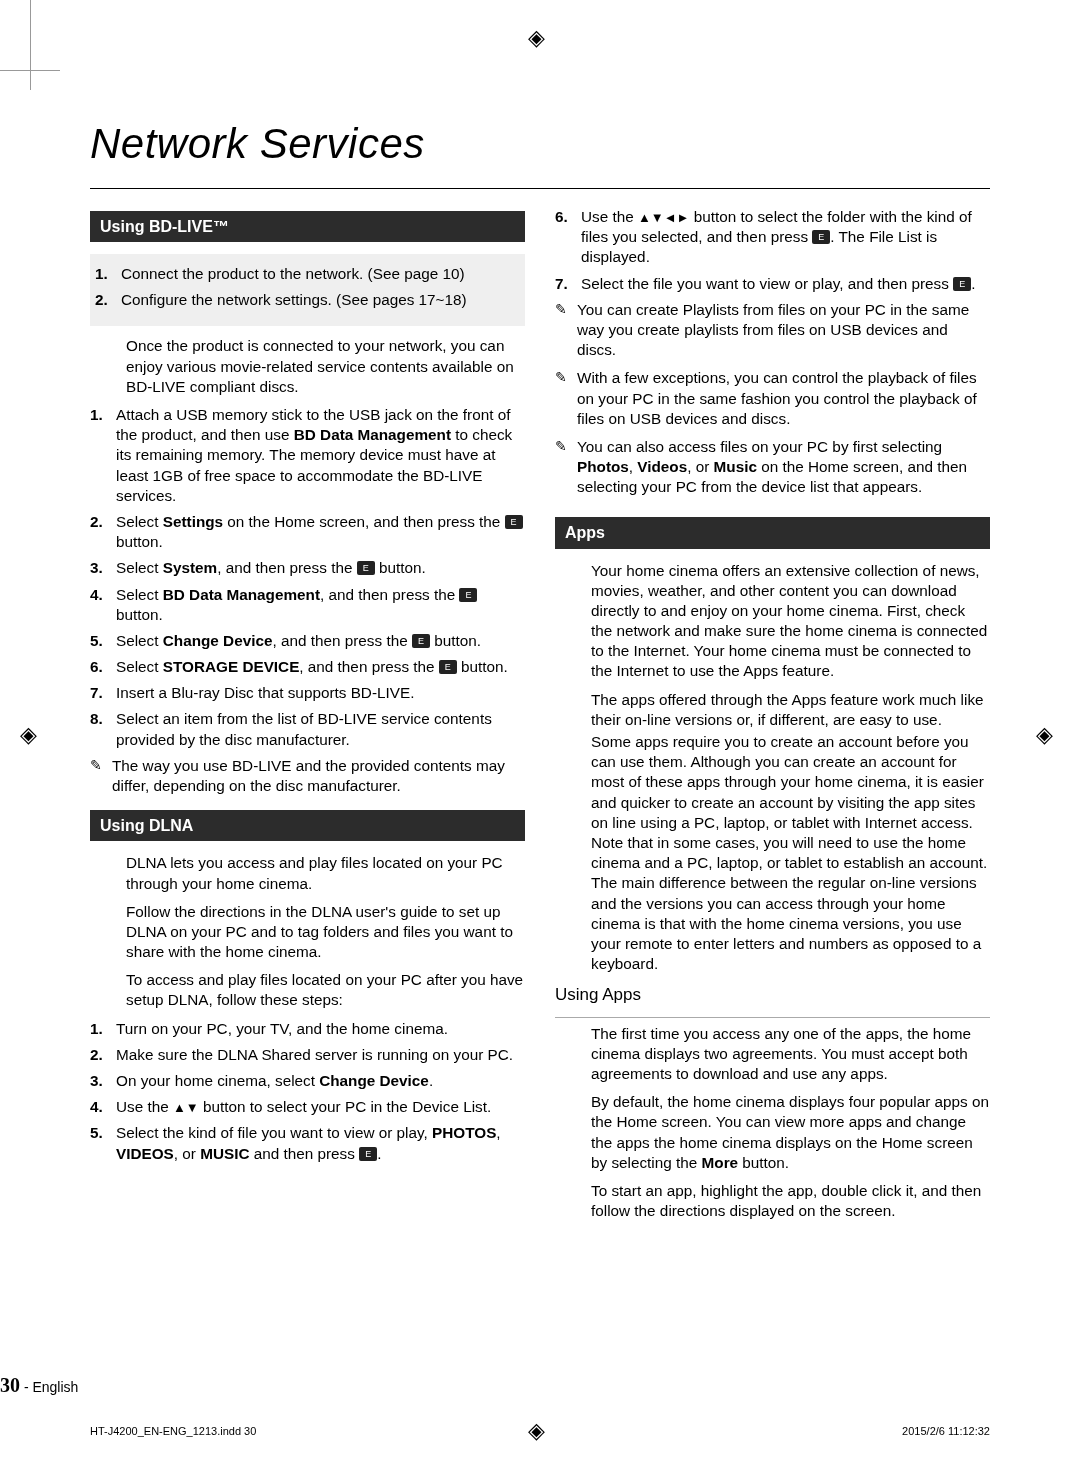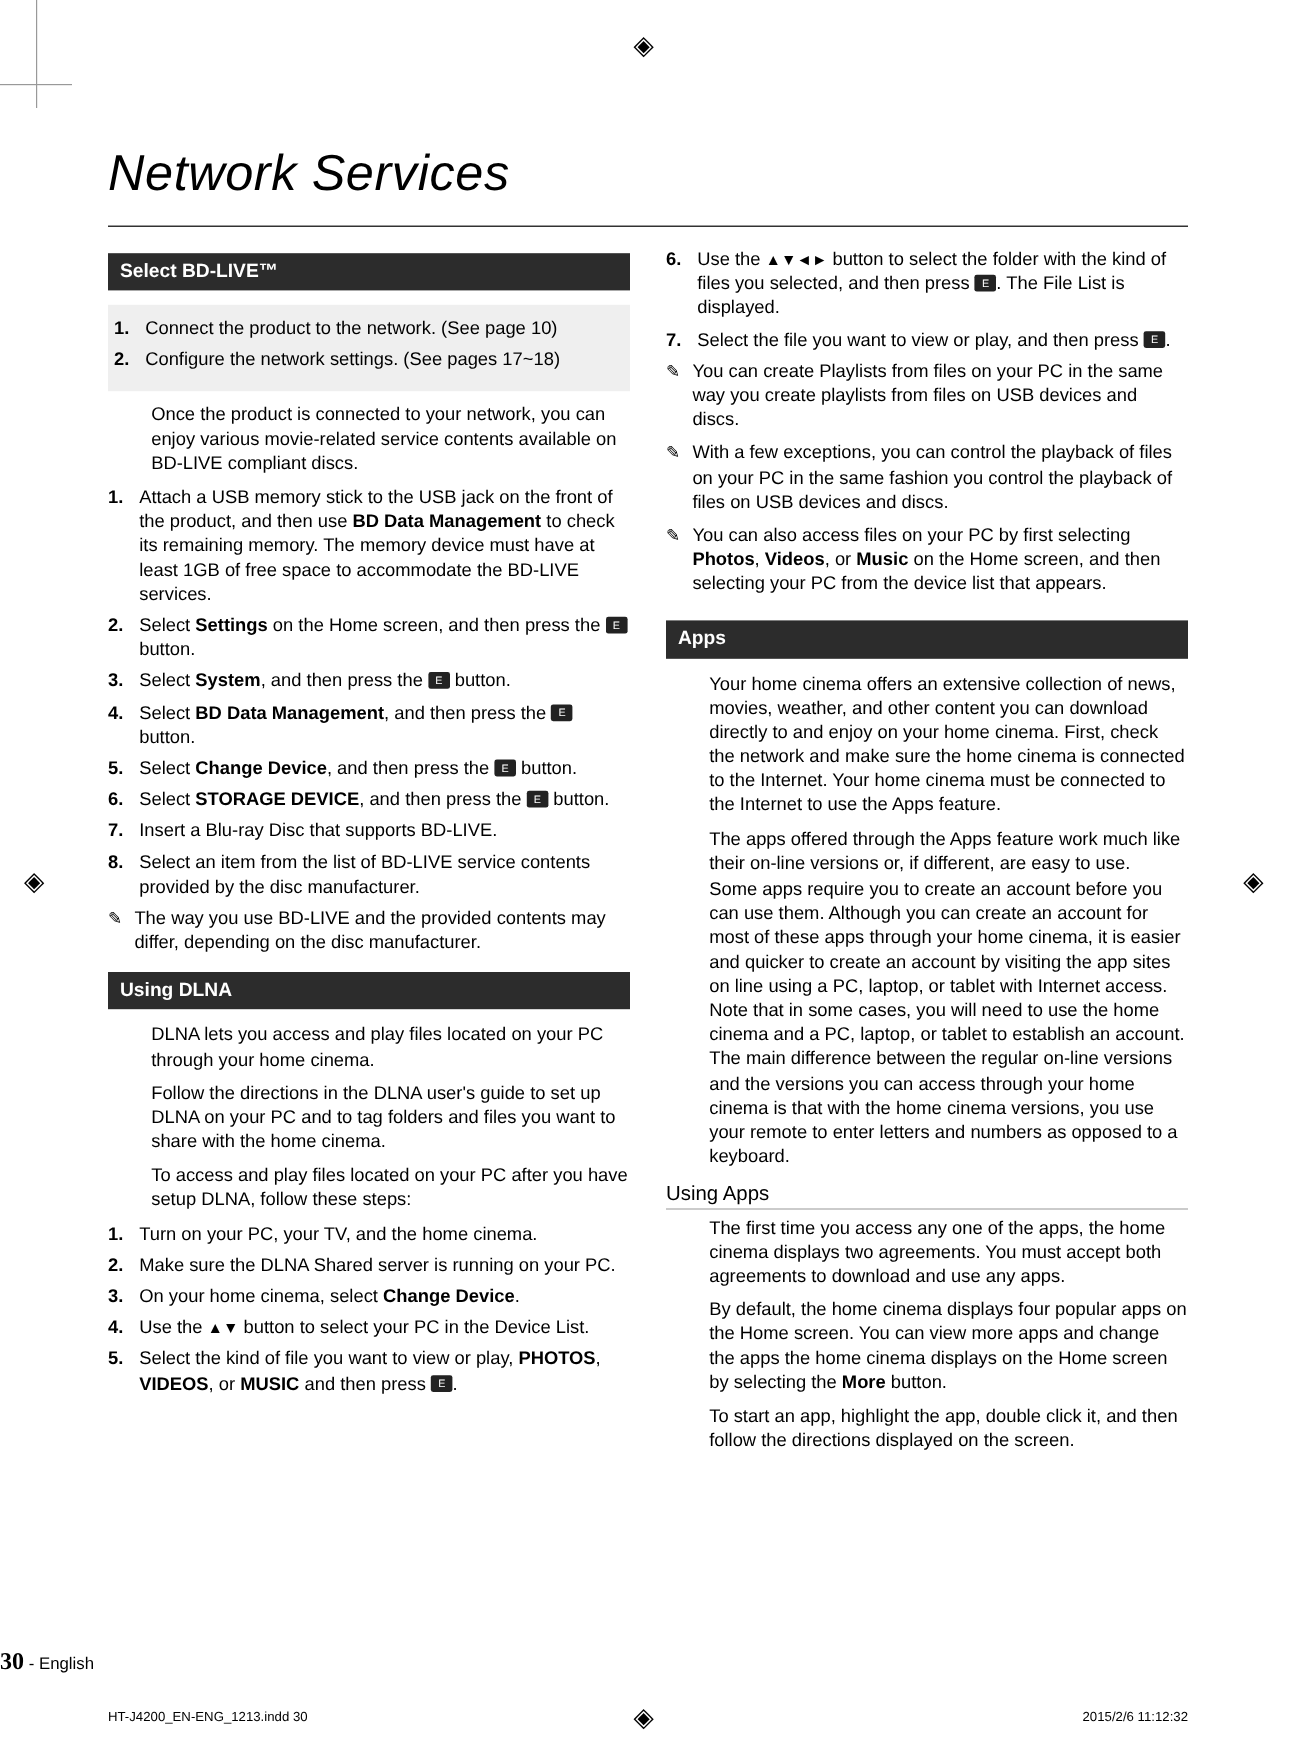--- a/index.html
+++ b/index.html
@@ -41,21 +41,21 @@
     background: #2c2c2c;
     color: #fff;
     font-weight: bold;
     padding: 5px 10px;
     margin: 4px 0 12px 0;
     font-size: 16px;
   }
   .subhead {
     font-size: 17px;
     margin: 10px 0 2px 0;
-    padding-bottom: 0;
+    padding-bottom: 10px;
     border-bottom: 1px solid #aaa;
   }
   .grey-box {
     background: #efefef;
     padding: 10px 5px;
     margin-bottom: 10px;
   }
   ol.num {
     list-style: none;
     padding-left: 0;
@@ -154,21 +154,21 @@
 <div class="crop-side crop-left reg-mark"></div>
 <div class="crop-side crop-right reg-mark"></div>
 
 <div class="page">
   <div class="title">Network Services</div>
   <hr class="hr-top">
 
   <div class="cols">
 
     <div class="col">
-      <div class="section-header">Select BD-LIVE™</div>
+      <div class="section-header">Using BD-LIVE™</div>
 
       <div class="grey-box">
         <ol class="num" id="prebox">
             <li>
               <span class="n">1.</span>
               <span class="t">Connect the product to the network. (See page 10)</span>
             </li>
             <li>
               <span class="n">2.</span>
               <span class="t">Configure the network settings. (See pages 17~18)</span>

